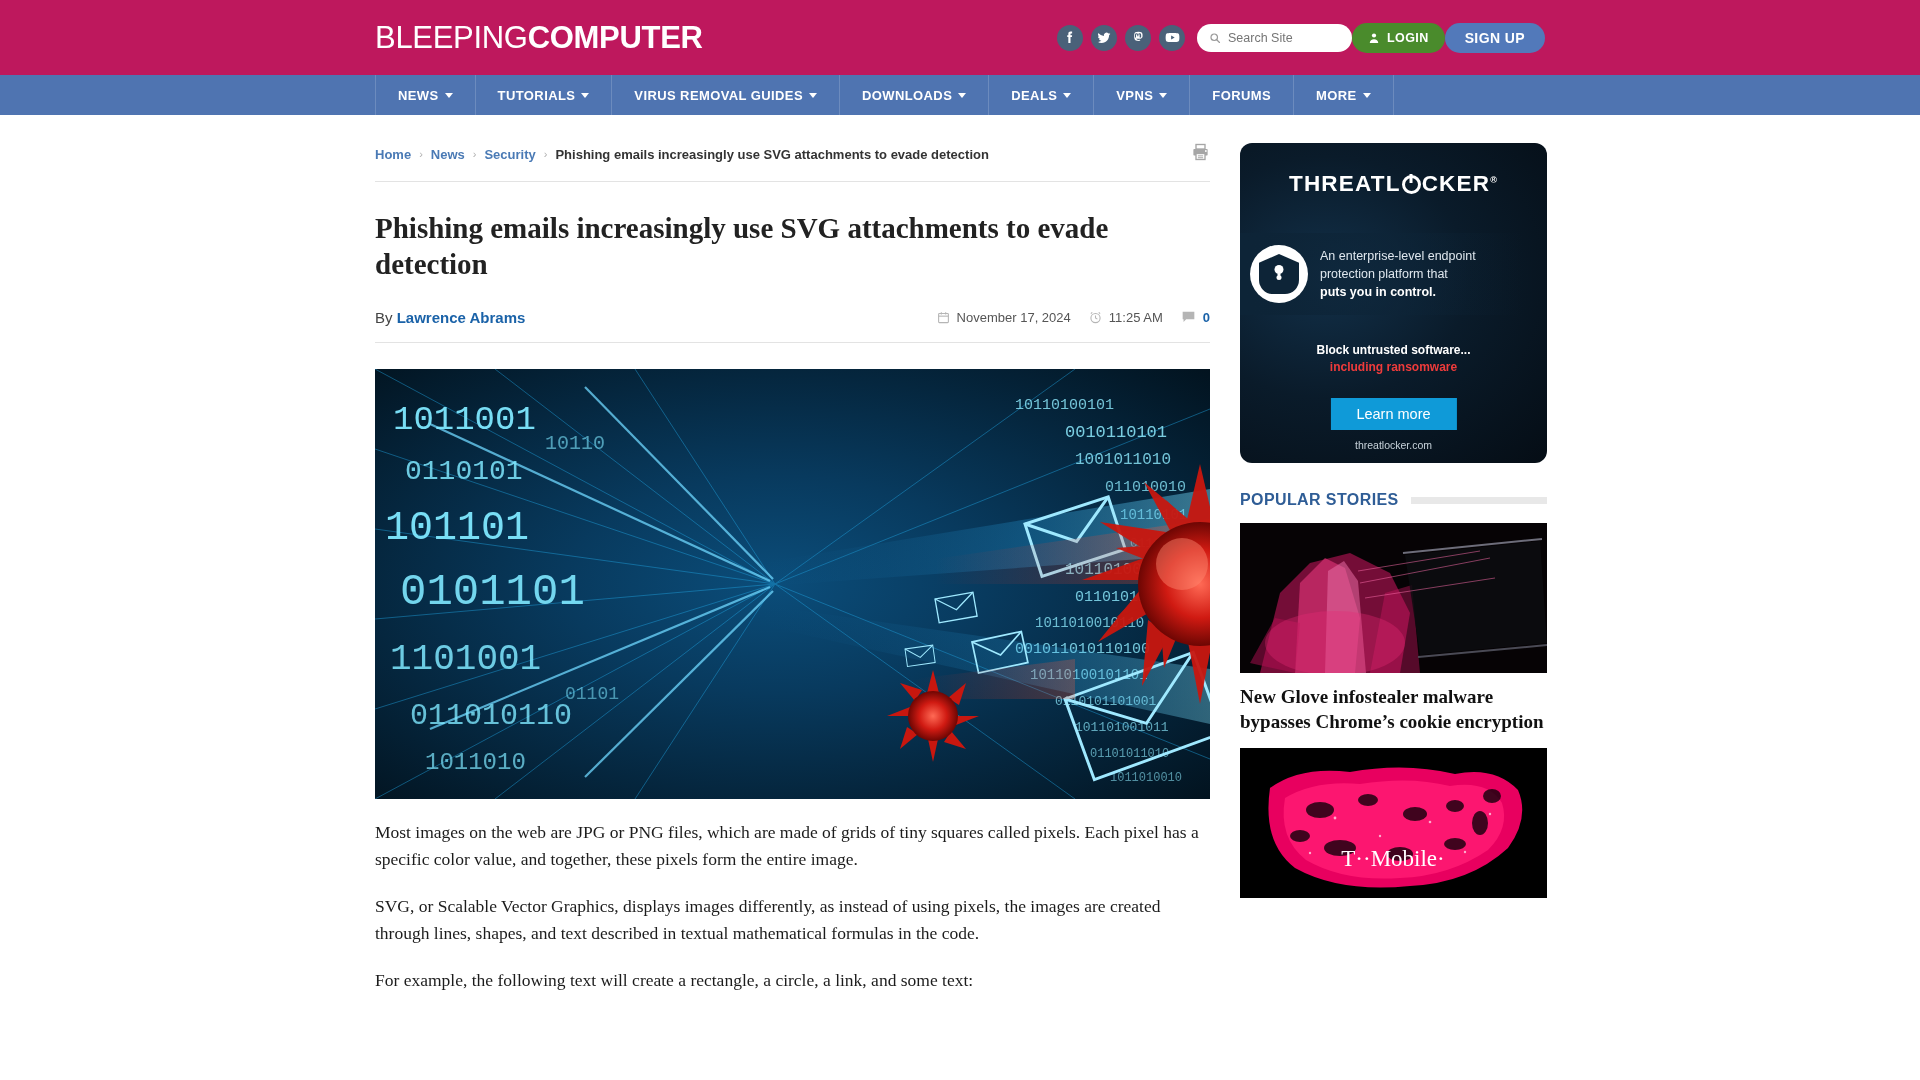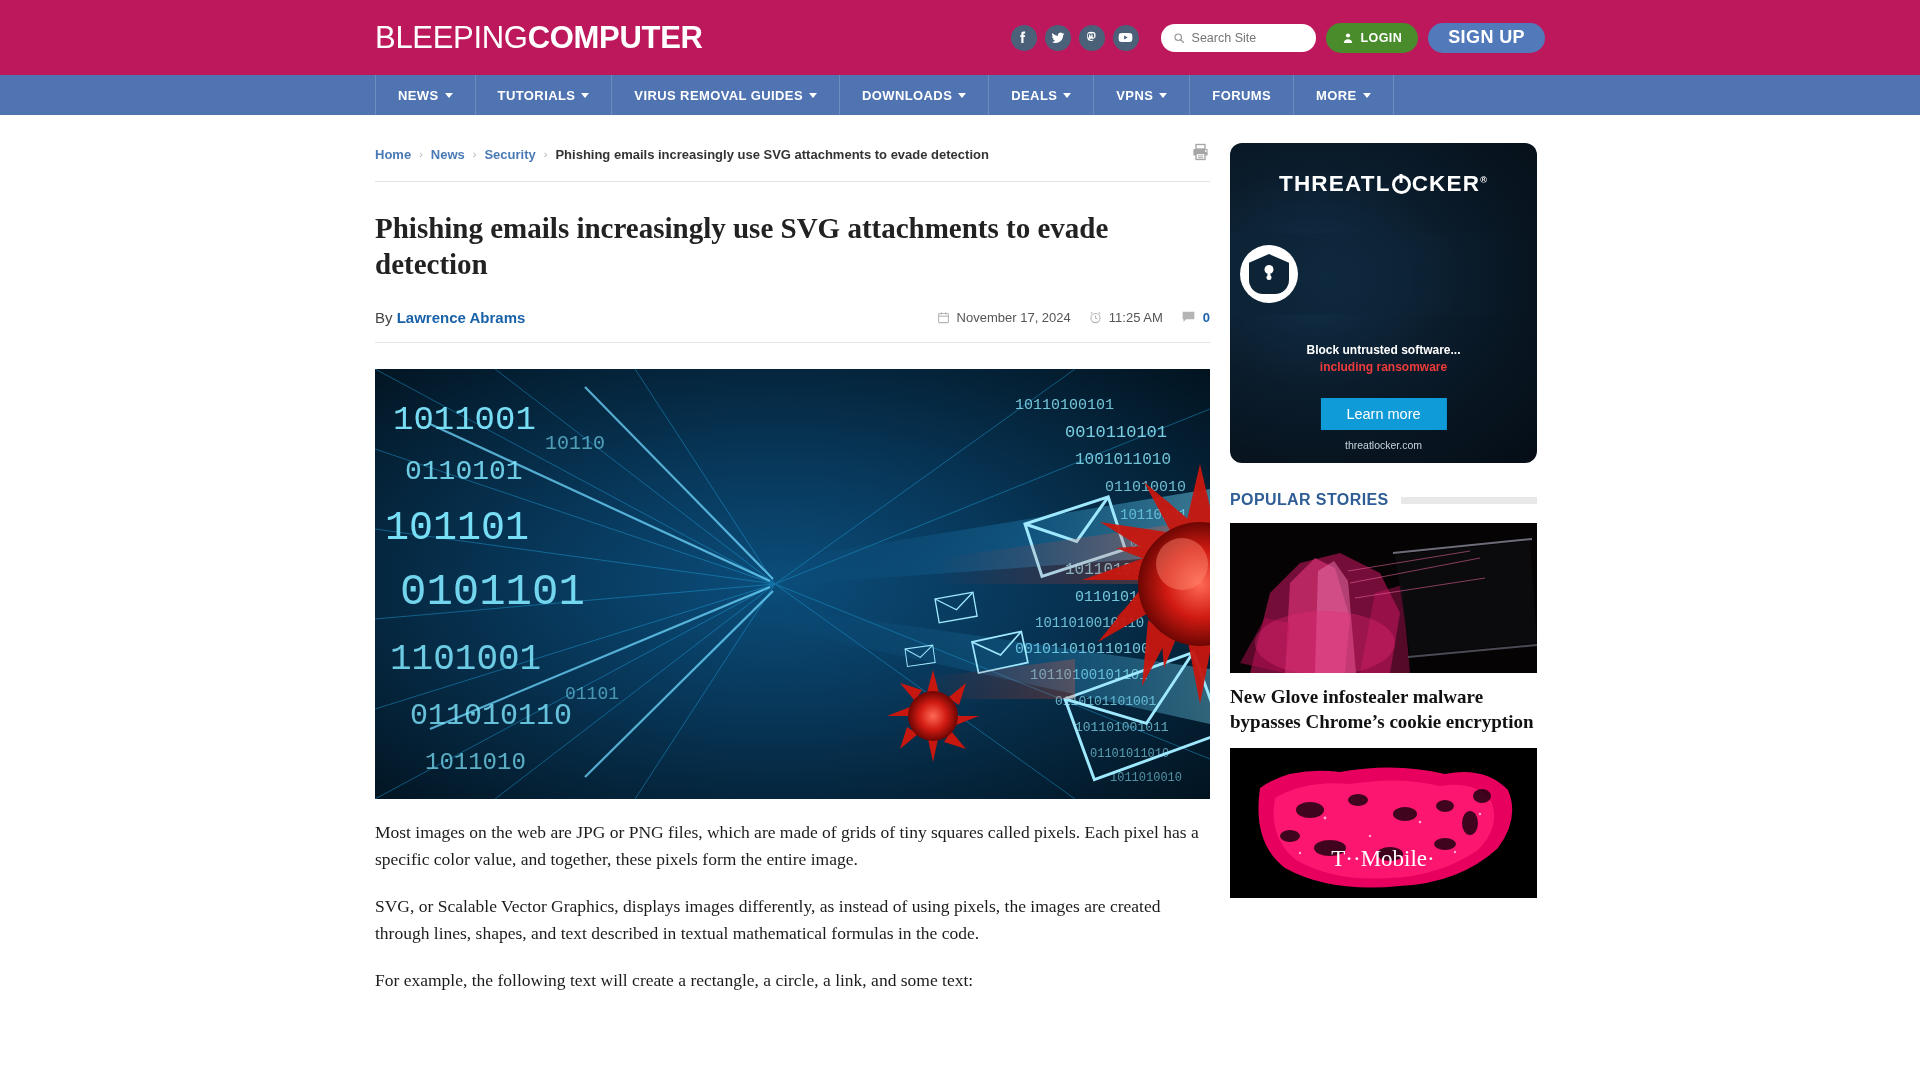--- a/index.html
+++ b/index.html
@@ -12,21 +12,21 @@
     height:75px; background:#be185d; display:flex; align-items:center;
     position:relative;
   }
   .topbar-inner {
     width:1170px; margin:0 auto; display:flex; align-items:center;
     justify-content:space-between; height:100%;
   }
   .logo { font-size:31px; letter-spacing:-0.3px; color:#fff; white-space:nowrap; }
   .logo .light { font-weight:300; font-family:"Liberation Sans Narrow","Liberation Sans",sans-serif; }
   .logo .bold  { font-weight:bold; }
-  .header-right { display:flex; align-items:center; gap:10px; }
+  .header-right { display:flex; align-items:center; gap:0; }
   .socials { display:flex; align-items:center; gap:8px; margin-right:12px; }
   .soc {
     width:26px; height:26px; border-radius:50%; background:#4a6179;
     display:flex; align-items:center; justify-content:center; cursor:pointer;
   }
   .soc svg { fill:#fff; }
   .searchbox {
     width:155px; height:28px; background:#fff; border-radius:14px;
     display:flex; align-items:center; padding:0 12px; gap:7px;
   }
@@ -34,21 +34,21 @@
     border:none; outline:none; font-size:12.5px; color:#555;
     font-family:"Liberation Sans", sans-serif; width:100%; background:transparent;
   }
   .btn-login {
     background:#4a8b2c; color:#fff; border:none; border-radius:16px;
     height:30px; padding:0 16px; font-size:12.5px; font-weight:bold;
     letter-spacing:0.4px; display:flex; align-items:center; gap:7px; cursor:pointer;
   }
   .btn-signup {
     background:#5279ba; color:#fff; border:none; border-radius:16px;
-    height:30px; padding:0 20px; font-size:18px; font-weight:bold;
+    height:30px; padding:0 20px; font-size:14px; font-weight:bold;
     letter-spacing:0.4px; cursor:pointer;
   }
 
   
   .navbar { height:40px; background:#4f74b1; }
   .nav-inner {
     width:1170px; margin:0 auto; display:flex; align-items:stretch; height:100%;
   }
   .nav-item {
     display:flex; align-items:center; justify-content:center; gap:6px;
@@ -56,21 +56,21 @@
     letter-spacing:0.4px; cursor:pointer;
     border-right:1px solid rgba(255,255,255,0.17);
   }
   .nav-item:first-child { border-left:1px solid rgba(255,255,255,0.17); }
   .caret {
     width:0;height:0;border-left:4.5px solid transparent;
     border-right:4.5px solid transparent;border-top:5px solid #fff;
   }
 
   
-  .page { width:1170px; margin:0 auto; padding-top:28px; display:flex; gap:20px; }
+  .page { width:1170px; margin:0 auto; padding-top:28px; display:flex; gap:30px; }
   .main-col { width:835px; }
   .side-col { width:307px; }
 
   
   .crumbrow { display:flex; align-items:center; justify-content:space-between;
               border-bottom:1px solid #e3e3e3; padding-bottom:16px; }
   .crumbs { display:flex; align-items:center; gap:8px; font-size:13px; font-weight:bold; }
   .crumbs a { color:#4a7ab5; text-decoration:none; cursor:pointer; }
   .crumbs .sep { color:#b0b0b0; font-weight:normal; font-size:11px; }
   .crumbs .cur { color:#333; }
@@ -451,20 +451,25 @@
   </div>
 
   <div class="side-col">
 
     <div class="ad">
       <div class="ad-logo">
         THREATL<span class="ad-pw"></span>CKER<sup>®</sup>
       </div>
       <div class="ad-mid">
         <div class="ad-shield"></div>
+        <div class="ad-mid-txt">
+          <span>An enterprise-level endpoint</span><br>
+          <span>protection platform that</span><br>
+          <b>puts you in control.</b>
+        </div>
       </div>
       <div class="ad-head">
         <span>Block untrusted software...</span>
         <span class="red">including ransomware</span>
       </div>
       <div class="ad-cta">Learn more</div>
       <div class="ad-url">threatlocker.com</div>
     </div>
 
     <div class="sec-head">

